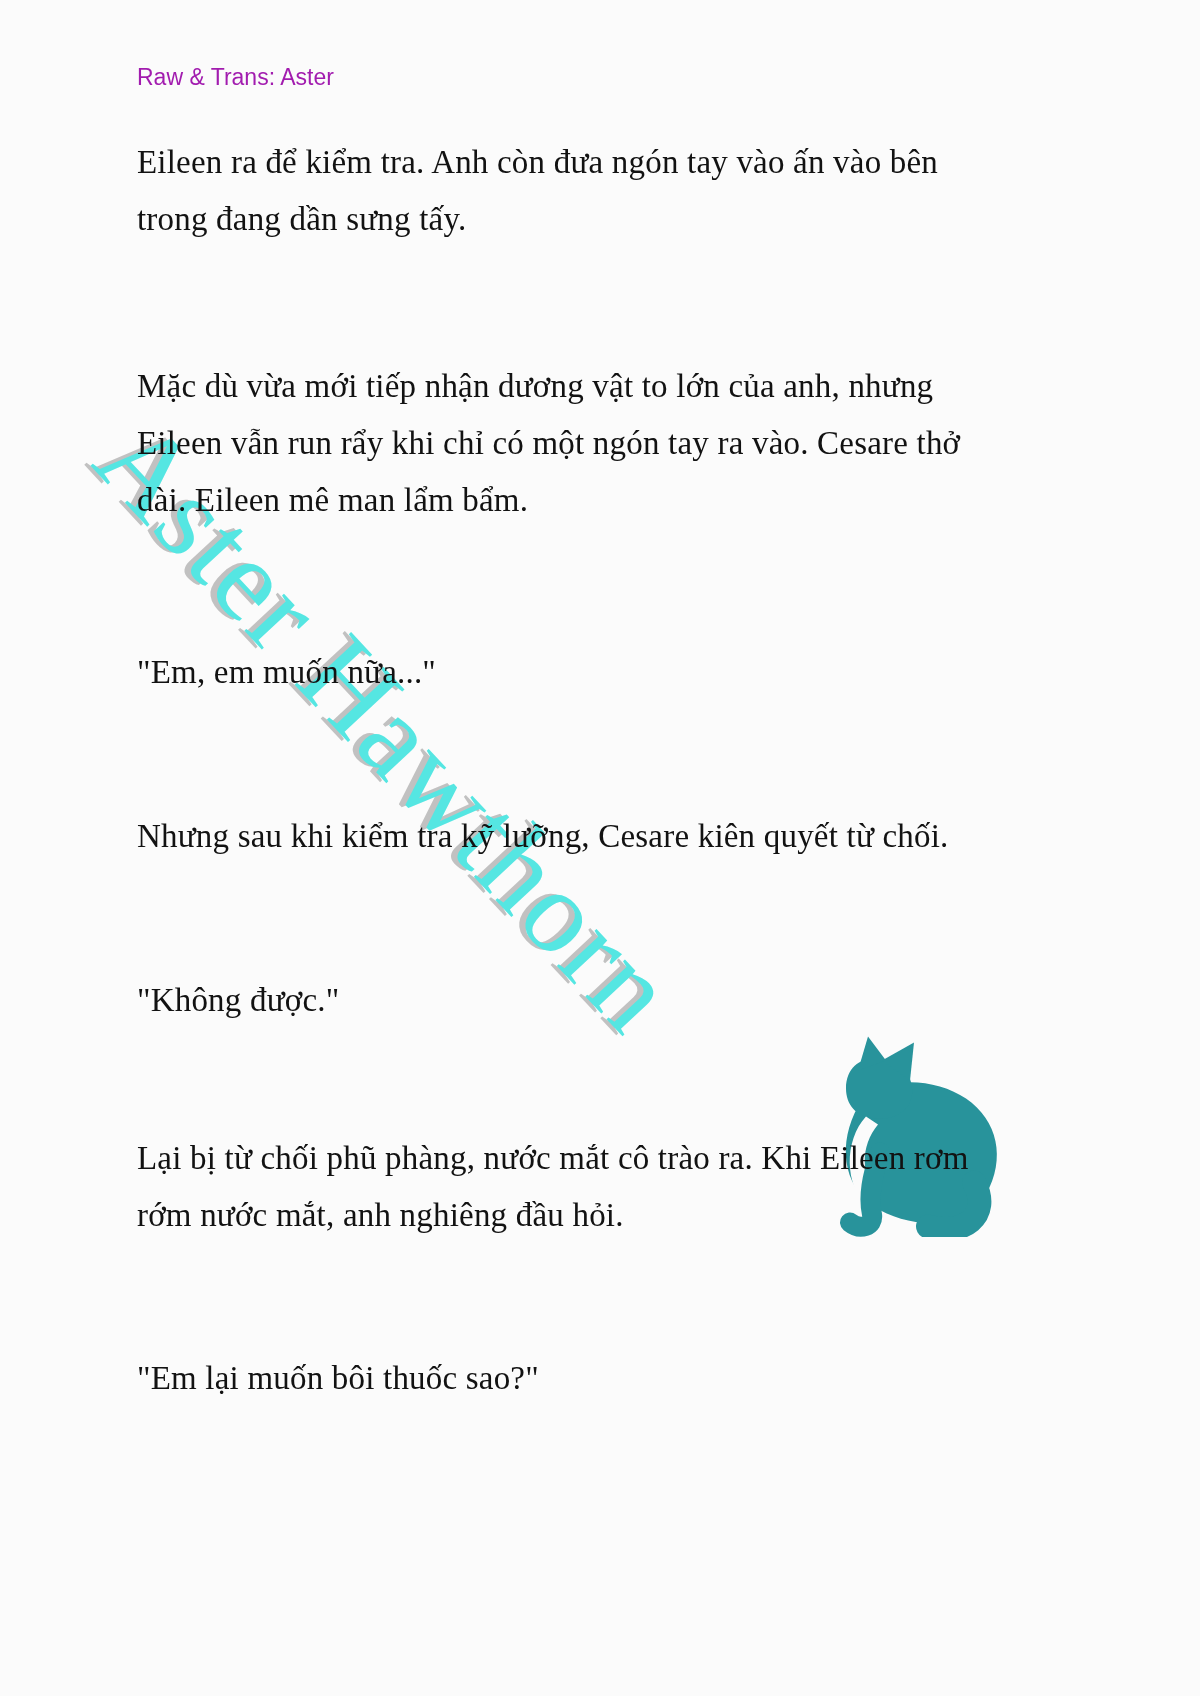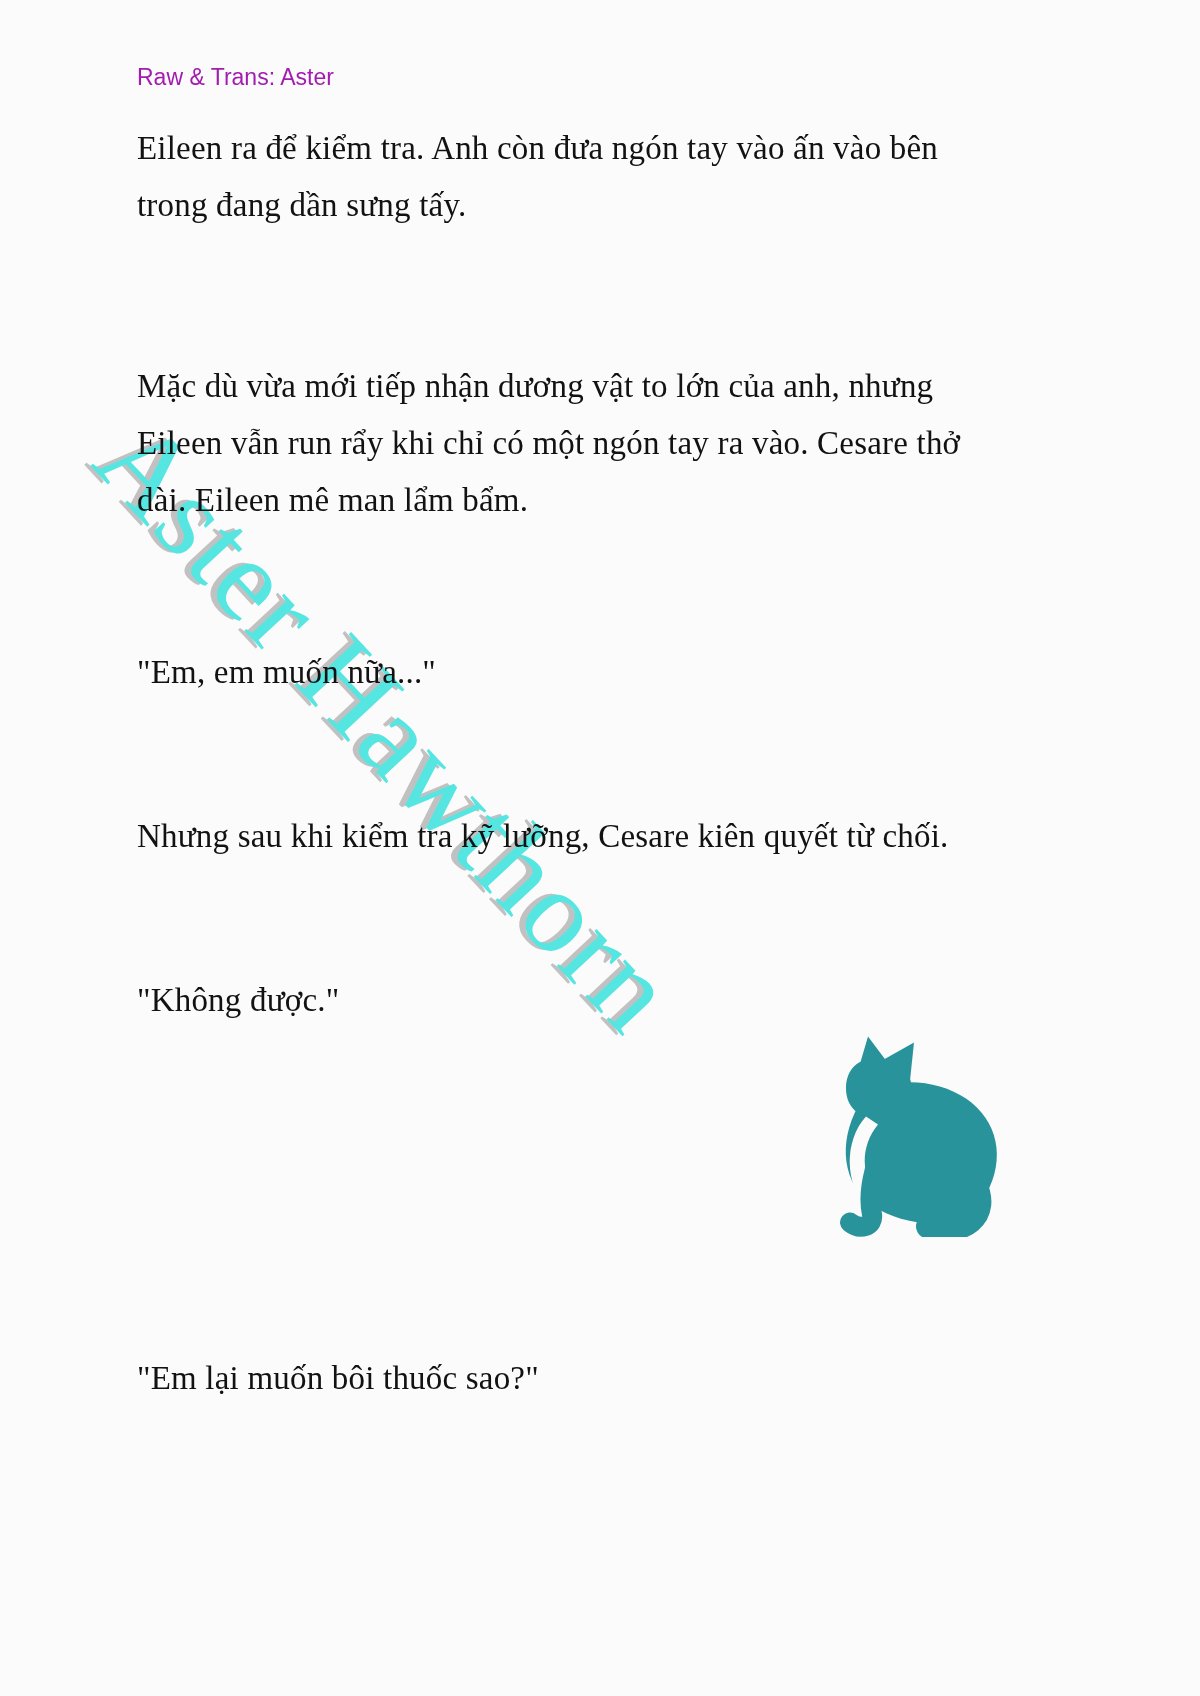--- a/index.html
+++ b/index.html
@@ -85,20 +85,21 @@
     <path d="M 62,90
              C 44,112 44,142 64,162
              L 52,174
              C 28,150 28,106 50,82 Z" fill="#fbfbfb"></path>
 
     <path fill="none" stroke-width="20" stroke-linecap="round" d="M 64,118 C 56,142 52,162 56,180 C 58,192 44,196 34,188" stroke="#28939b"></path>
   </svg>
 
   <div class="credit">Raw &amp; Trans: Aster</div>
 
-  <div class="para" style="top:120px">Eileen ra để kiểm tra. Anh còn đưa ngón tay vào ấn vào bên trong đang dần sưng tấy.</div>
+  <div class="para" style="top:134px">Eileen ra để kiểm tra. Anh còn đưa ngón tay vào ấn vào bên trong đang dần sưng tấy.</div>
   <div class="para" style="top:358px">Mặc dù vừa mới tiếp nhận dương vật to lớn của anh, nhưng Eileen vẫn run rẩy khi chỉ có một ngón tay ra vào. Cesare thở dài. Eileen mê man lẩm bẩm.</div>
   <div class="para" style="top:644px">"Em, em muốn nữa..."</div>
   <div class="para" style="top:808px">Nhưng sau khi kiểm tra kỹ lưỡng, Cesare kiên quyết từ chối.</div>
   <div class="para" style="top:972px">"Không được."</div>
+  <div class="para" style="top:1130px">Lại bị từ chối phũ phàng, nước mắt cô trào ra. Khi Eileen rơm rớm nước mắt, anh nghiêng đầu hỏi.</div>
   <div class="para" style="top:1350px">"Em lại muốn bôi thuốc sao?"</div>
 
 </div>
 
 </body></html>

